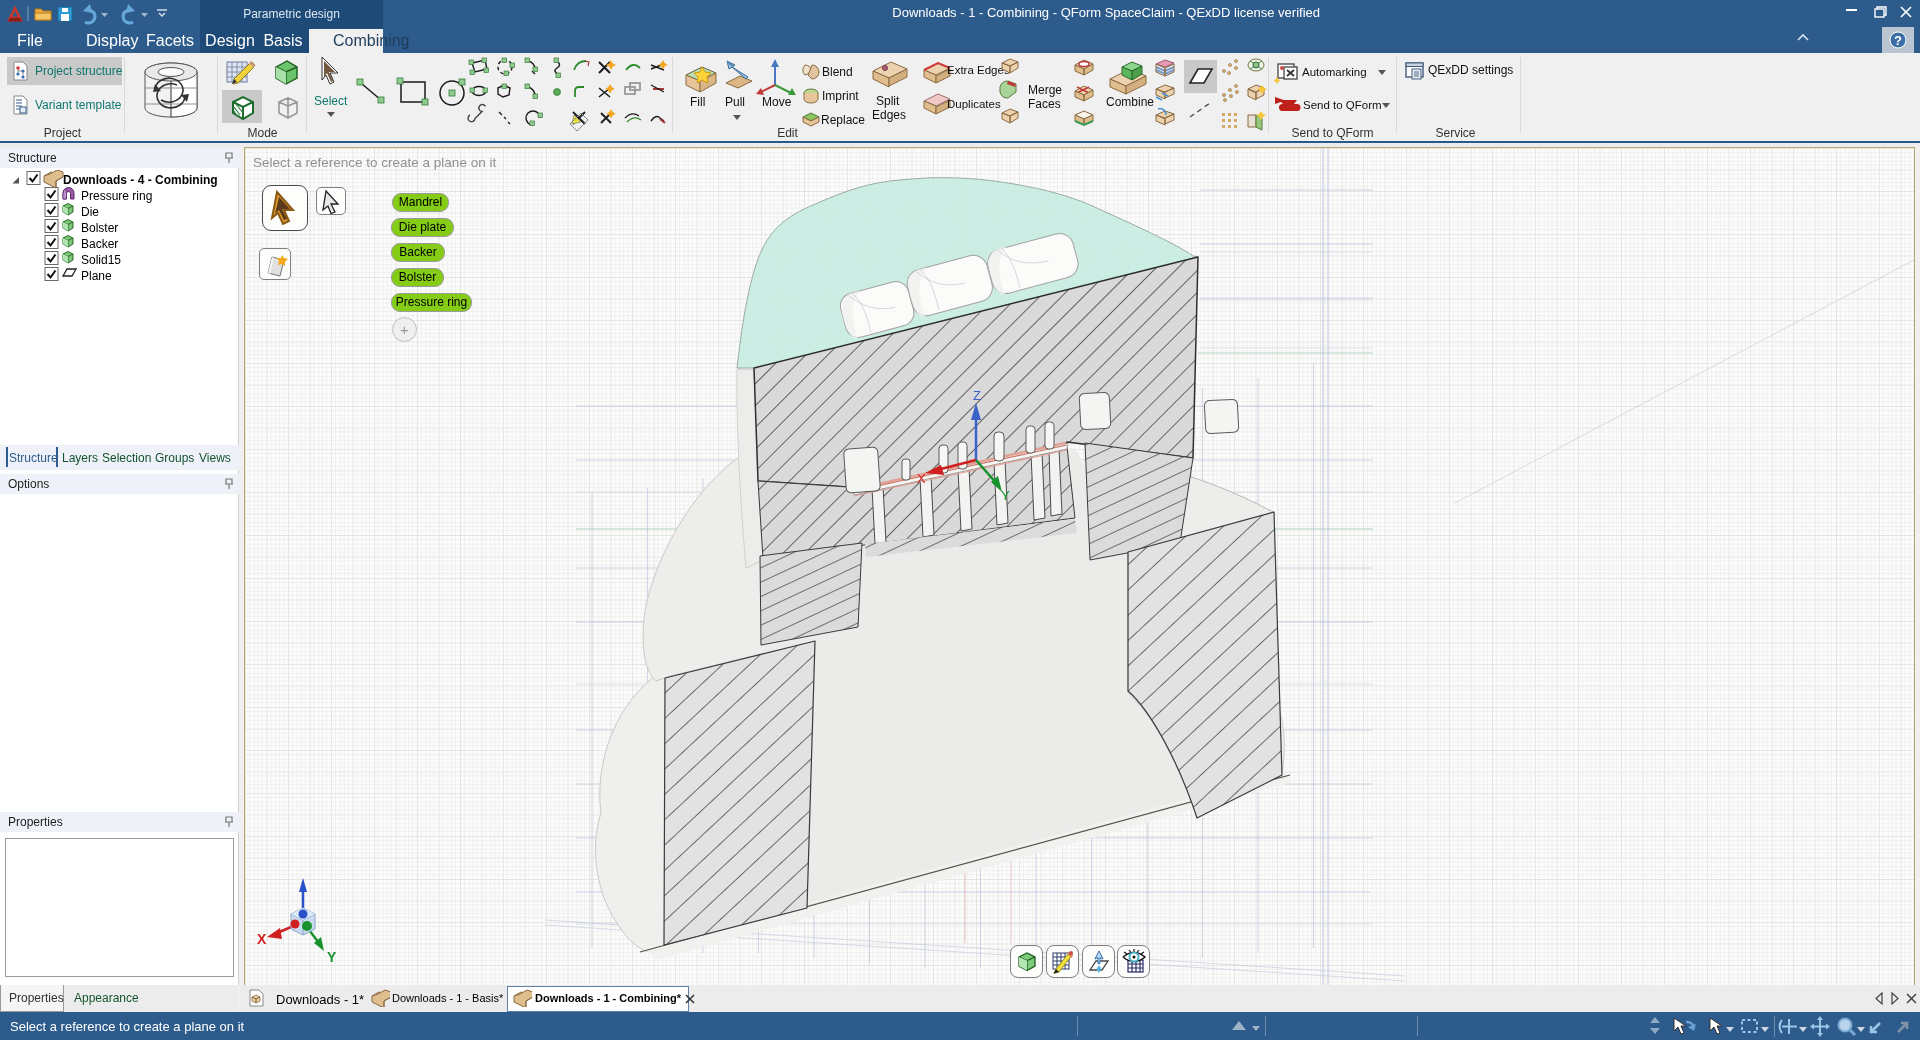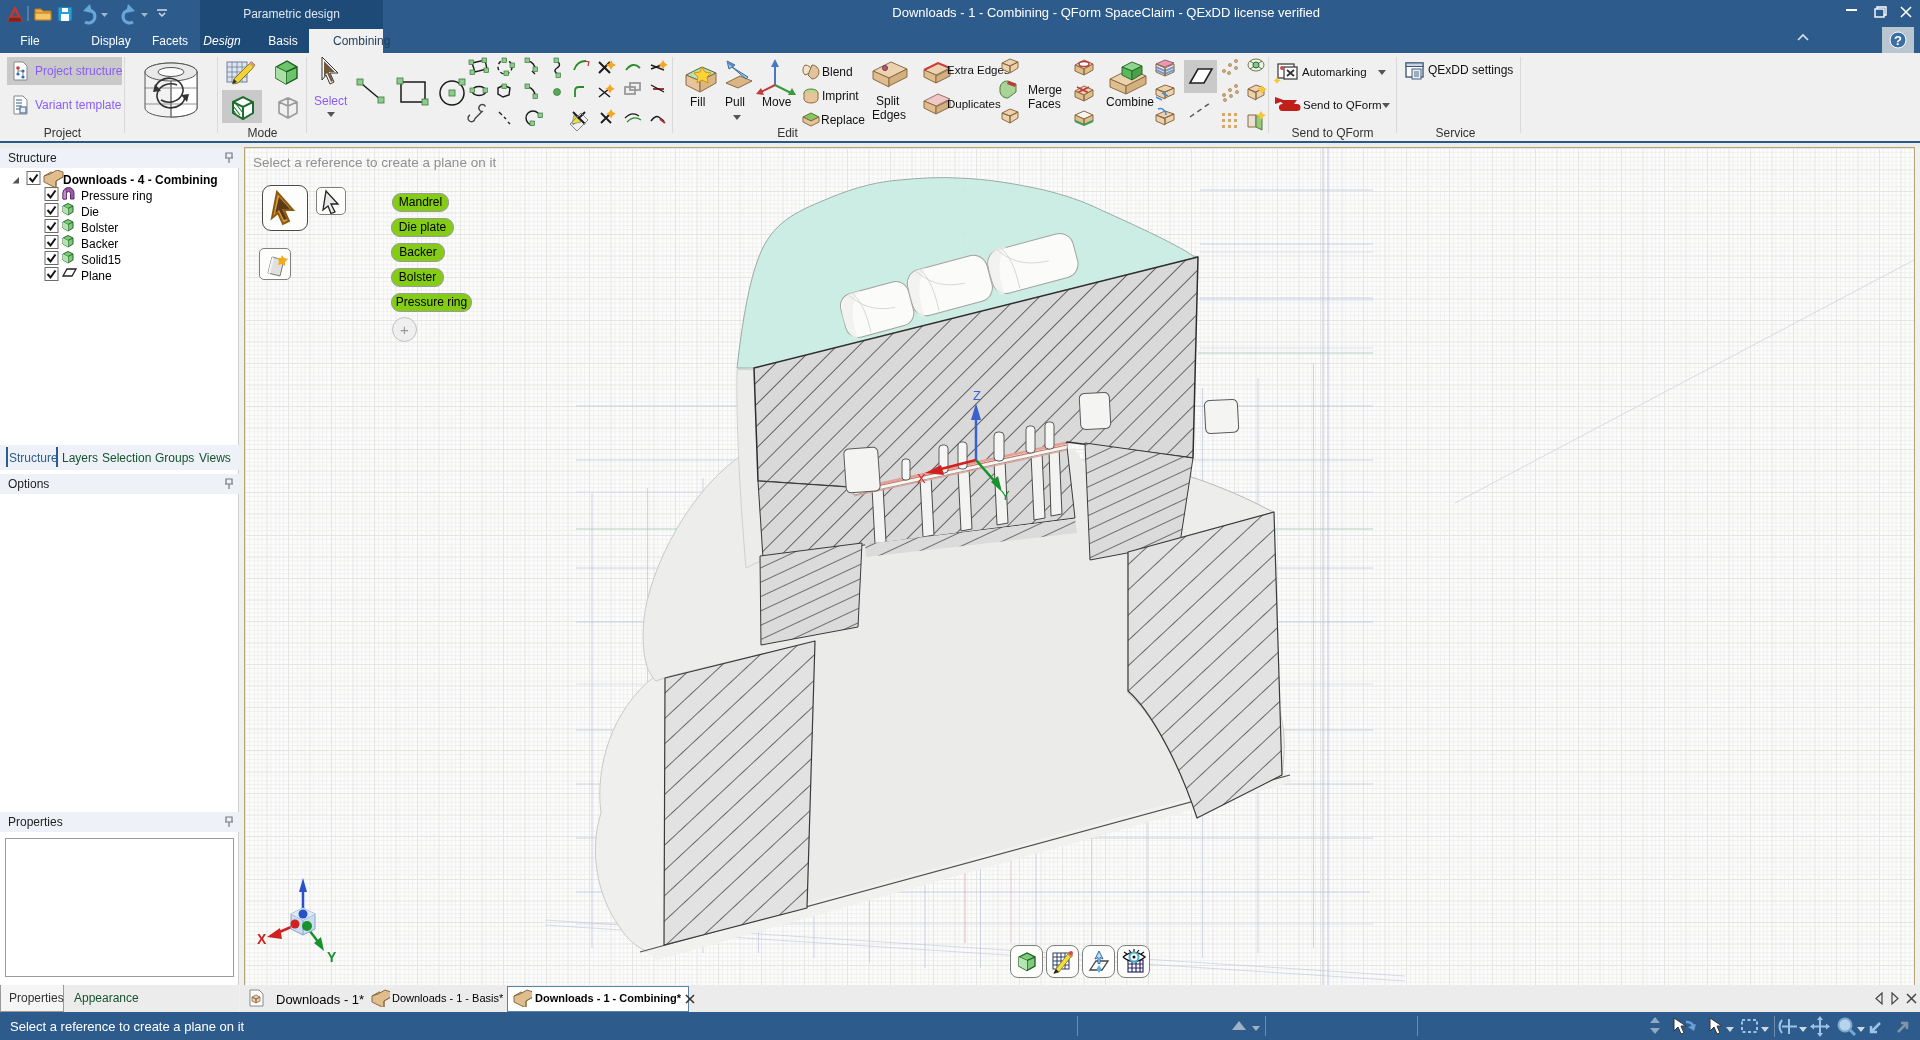--- a/index.html
+++ b/index.html
@@ -2,28 +2,28 @@
 <html><head>
 <meta charset="utf-8">
 <style>
 * { margin:0; padding:0; box-sizing:border-box; }
 html,body { width:1920px; height:1040px; overflow:hidden; font-family:"Liberation Sans",sans-serif; background:#f0f0f0; position:relative; }
 .abs { position:absolute; }
 #titlebar { position:absolute; left:0; top:0; width:1920px; height:53px; background:#2d5c8c; }
 #ctxbox { position:absolute; left:200px; top:0; width:183px; height:53px; background:#1d4a77; }
 #title-text { position:absolute; left:600px; top:5px; width:720px; text-align:right; color:#fff; font-size:13px; }
 #ctxlabel { position:absolute; left:200px; top:7px; width:183px; text-align:center; color:#dde8f2; font-size:12px; }
-.rtab { position:absolute; top:29px; height:24px; line-height:24px; color:#fff; font-size:12px; text-align:center; }
+.rtab { position:absolute; top:29px; height:24px; line-height:24px; color:#fff; font-size:16px; text-align:center; }
 .rtab.active { background:#f0f0f0; color:#1e3c5a; }
 #ribbon { position:absolute; left:0; top:53px; width:1920px; height:89px; background:#f0f0f0; }
 #ribbonline { position:absolute; left:0; top:141px; width:1920px; height:2px; background:#29598a; }
 #belowribbon { position:absolute; left:0; top:143px; width:1920px; height:5px; background:#ececec; }
 .gsep { position:absolute; top:4px; width:1px; height:76px; background:#d9d9d9; }
 .glabel { position:absolute; top:73px; font-size:12px; color:#333; text-align:center; }
-.rbtn { position:absolute; font-size:12px; color:#8b5cf6; }
+.rbtn { position:absolute; font-size:12px; color:#0f766e; }
 .selbg { background:#c9c9c9; }
 
 #leftpanel { position:absolute; left:0; top:148px; width:239px; height:864px; background:#fff; border-right:1px solid #d0d0d0; }
 .phead { position:absolute; left:0; width:239px; height:20px; background:#eef2f8; font-size:12px; color:#222; padding-left:8px; line-height:20px; }
 .treerow { position:absolute; height:16px; font-size:12px; color:#000; white-space:nowrap; }
 .panetab { position:absolute; font-size:12px; color:#14532d; }
 
 #doctabs { position:absolute; left:240px; top:985px; width:1680px; height:27px; background:#ececec; }
 #statusbar { position:absolute; left:0; top:1012px; width:1920px; height:28px; background:#2d5c8c; color:#fff; font-size:13px; }
 .ssep { position:absolute; top:4px; width:1px; height:20px; background:rgba(255,255,255,0.3); }
@@ -70,21 +70,21 @@
 </svg>
 <svg class="abs" style="left:1770px;top:26px" width="150" height="27">
  <path d="M28 14 l5 -5 5 5" fill="none" stroke="#d7e2ec" stroke-width="1.6"></path>
  <rect x="112" y="1" width="32" height="26" fill="#b9c6d2"></rect>
  <circle cx="128" cy="14" r="8" fill="#3a6ea5" stroke="#fff"></circle>
  <text x="128" y="19" font-size="13" fill="#fff" text-anchor="middle" font-weight="bold">?</text>
 </svg>
 <div class="rtab" style="left:8px;width:44px;">File</div>
 <div class="rtab" style="left:86px;width:50px;">Display</div>
 <div class="rtab" style="left:146px;width:48px;">Facets</div>
-<div class="rtab" style="left:195px;width:54px;font-style:italic;">Design</div>
+<div class="rtab" style="left:203px;width:54px;">Design</div>
 <div class="rtab" style="left:262px;width:42px;">Basis</div>
 <div class="rtab active" style="left:309px;width:74px;padding-left:24px;">Combining</div>
 <div id="ribbon">
 <div class="gsep" style="left:124px"></div>
 <div class="gsep" style="left:217px"></div>
 <div class="gsep" style="left:306px"></div>
 <div class="gsep" style="left:672px"></div>
 <div class="gsep" style="left:1268px"></div>
 <div class="gsep" style="left:1396px"></div>
 <div class="gsep" style="left:1520px"></div>

